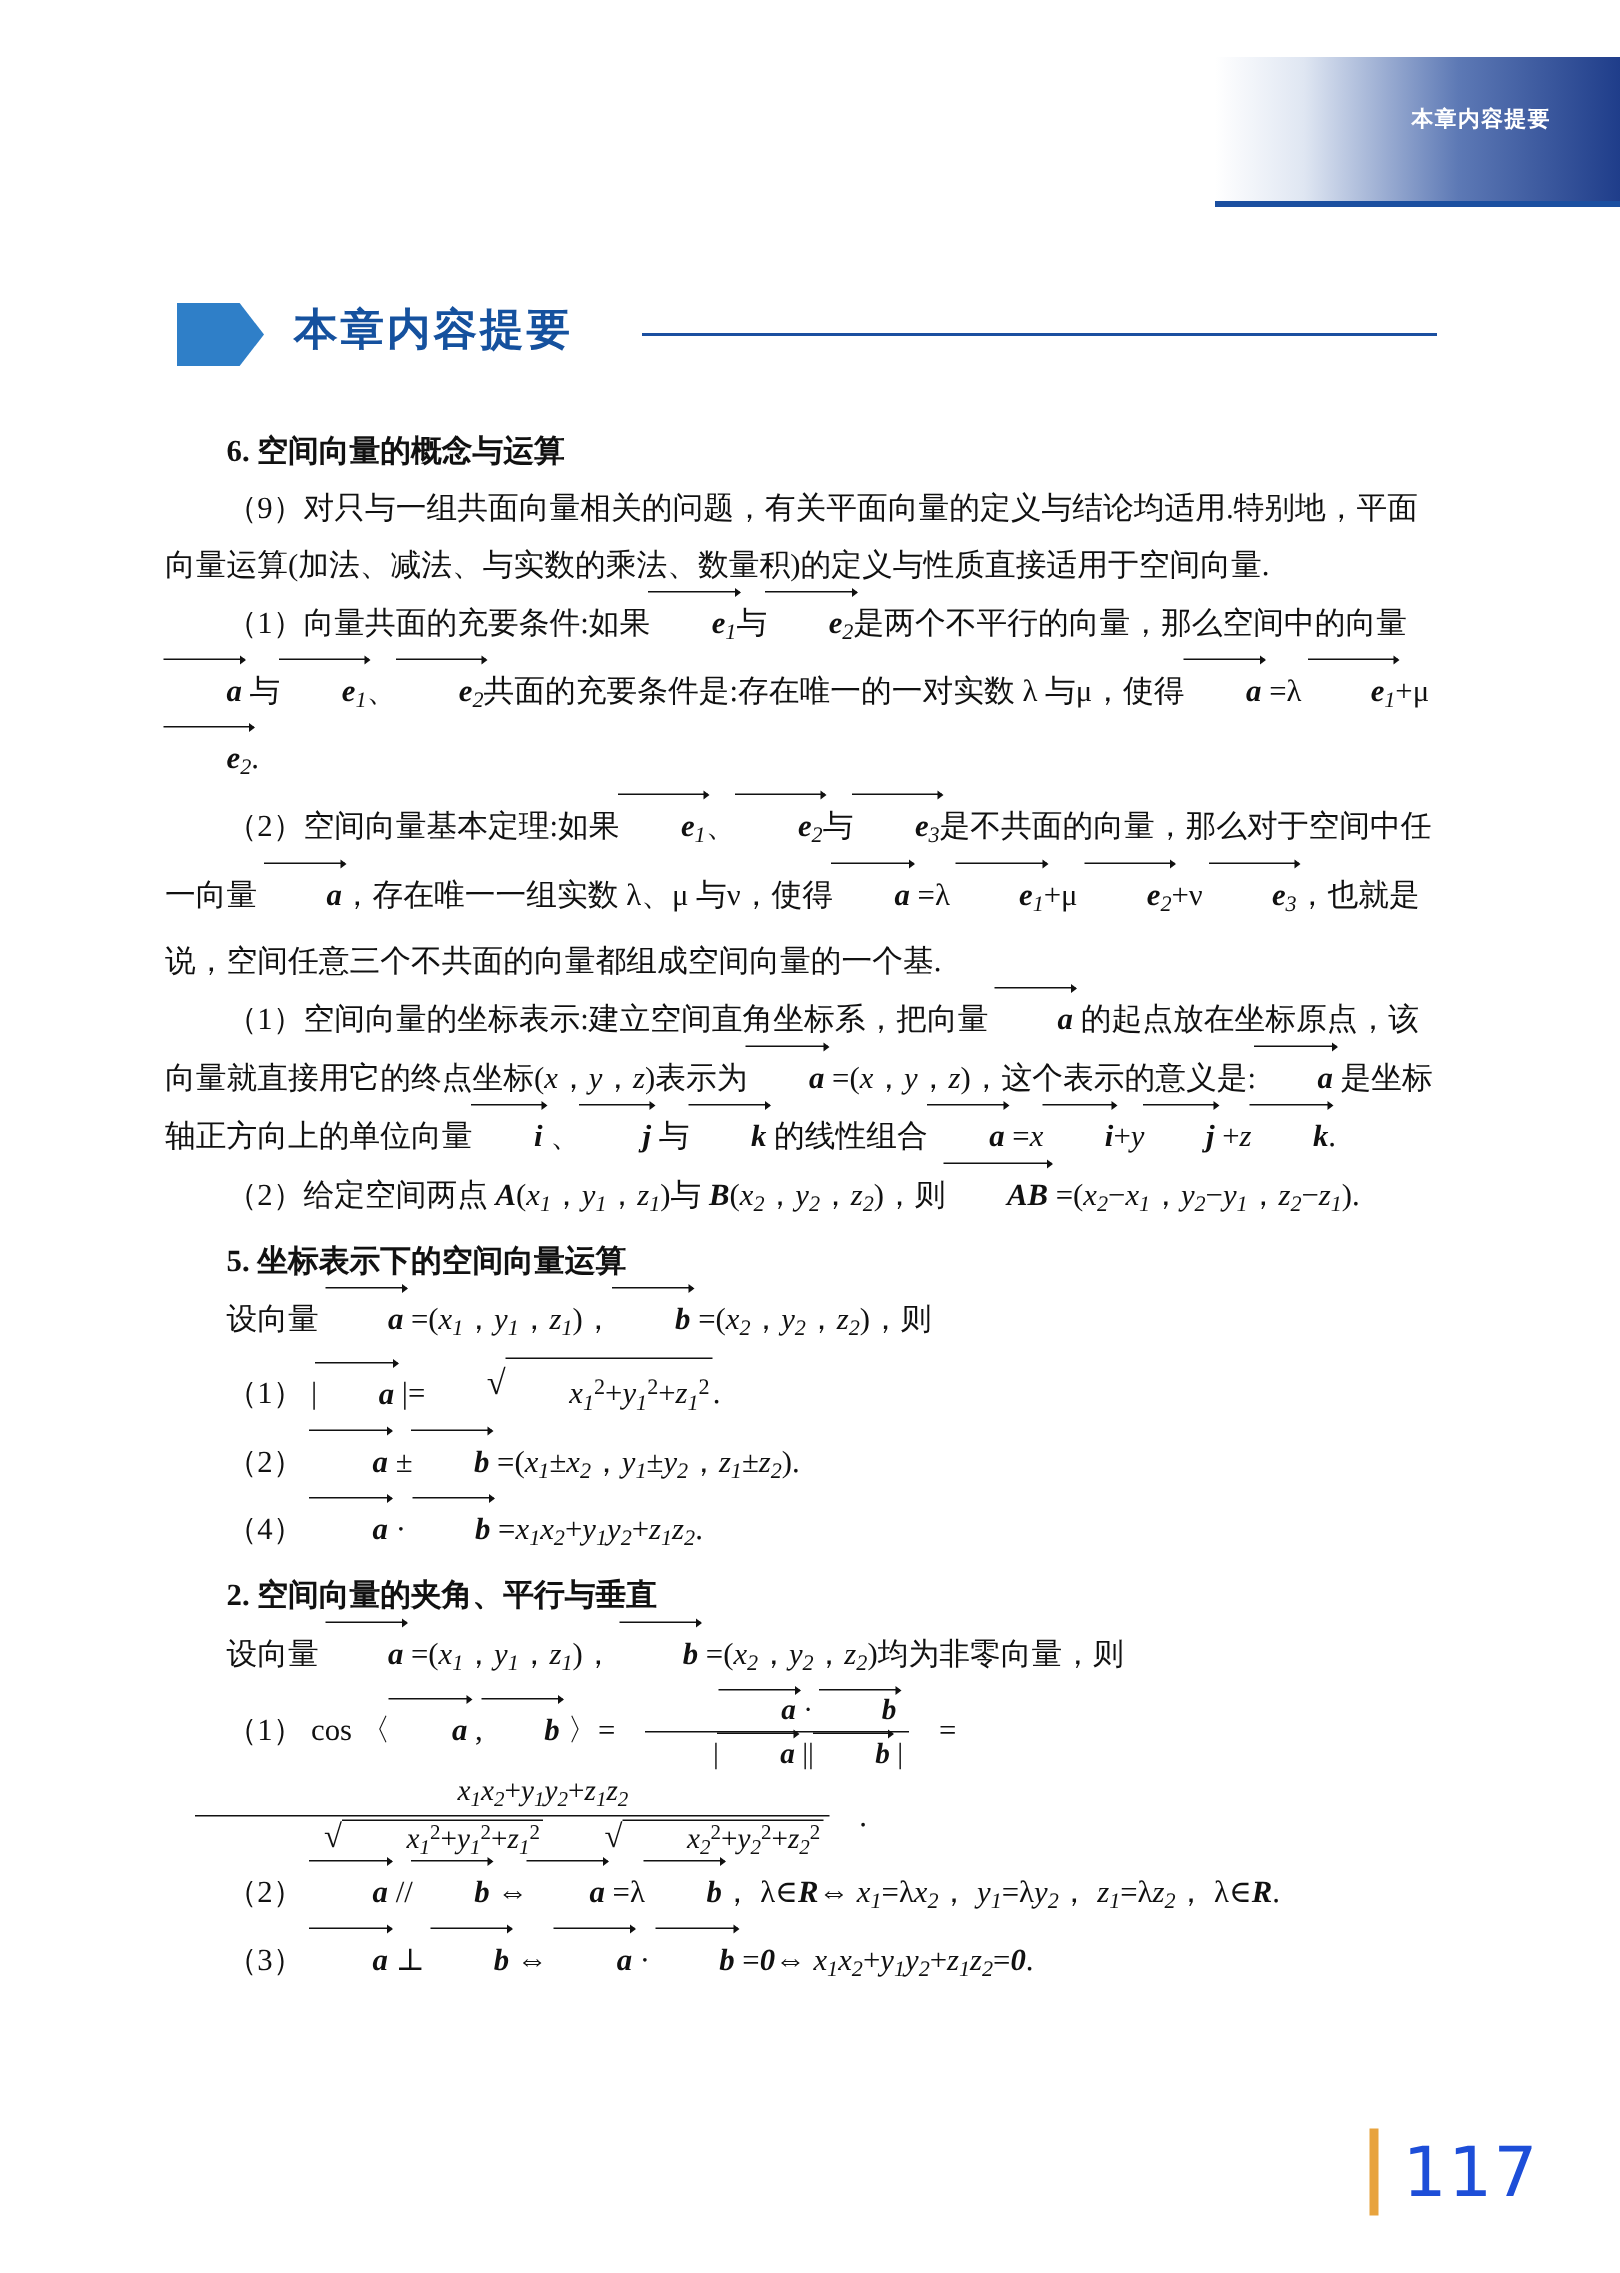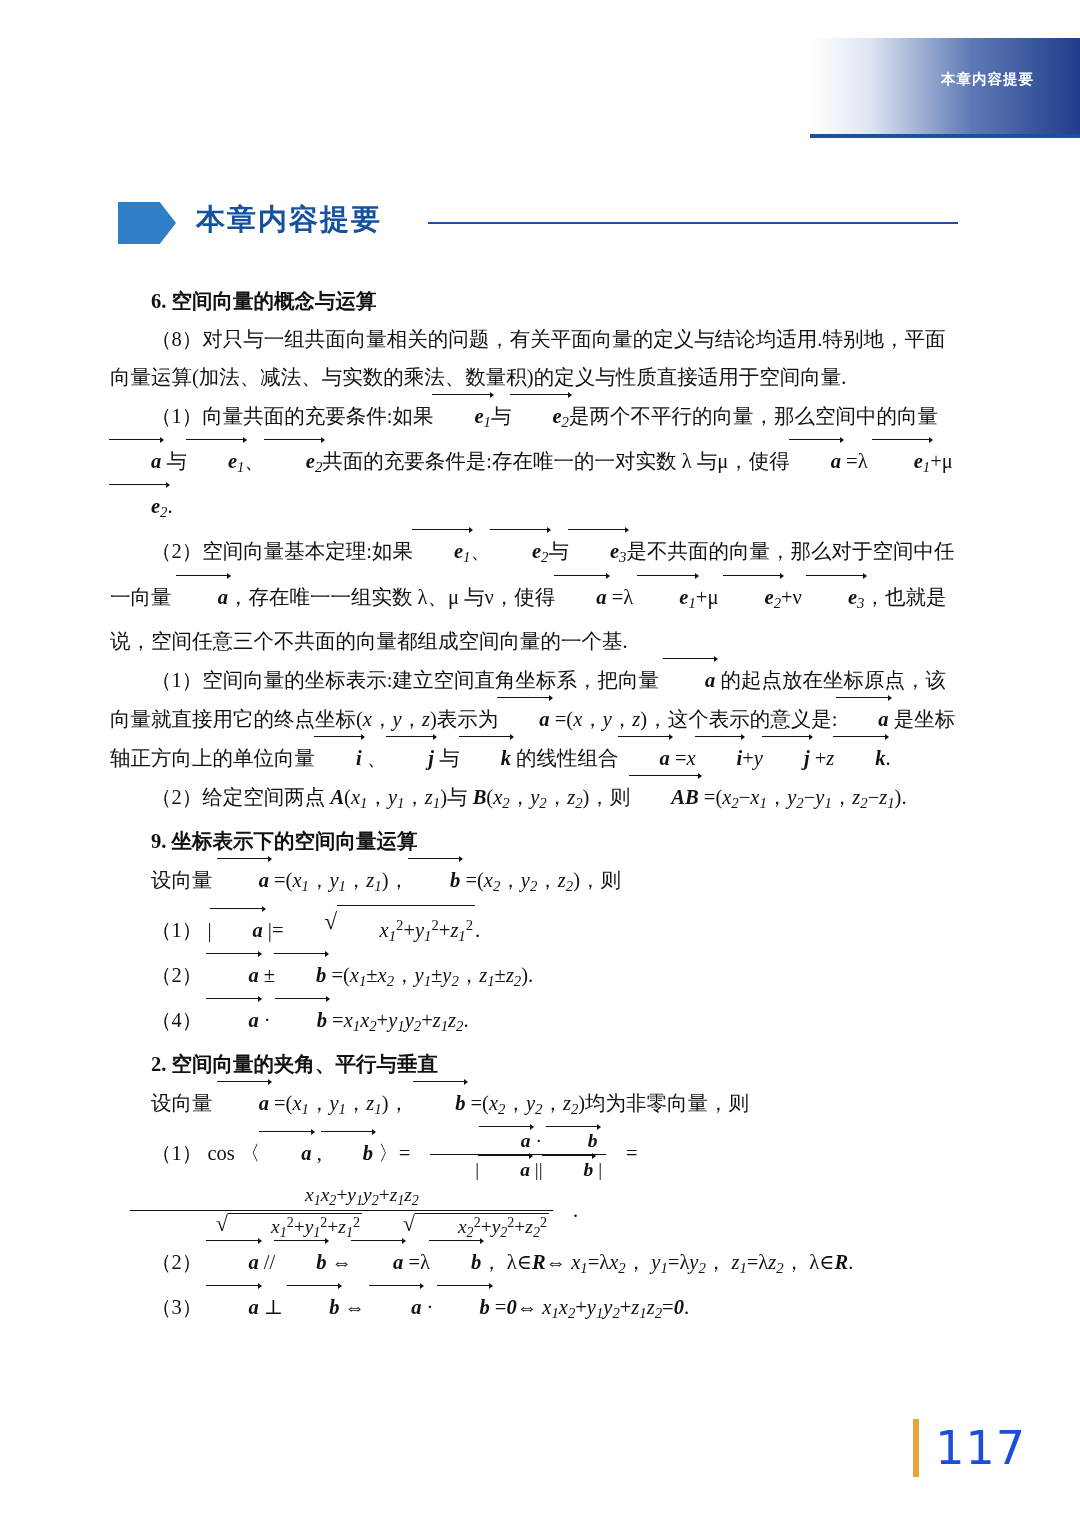--- a/index.html
+++ b/index.html
@@ -104,41 +104,41 @@
 
 <div class="title-band">
   <div class="title-arrow"></div>
   <div class="title-text">本章内容提要</div>
   <div class="title-rule"></div>
 </div>
 
 <div class="content">
 
   <p class="hd">6. 空间向量的概念与运算</p>
-  <p class="p-ind">（8）对只与一组共面向量相关的问题，有关平面向量的定义与结论均适用.特别地，平面向量运算(加法、减法、与实数的乘法、数量积)的定义与性质直接适用于空间向量.</p>
+  <p class="p-ind">（9）对只与一组共面向量相关的问题，有关平面向量的定义与结论均适用.特别地，平面向量运算(加法、减法、与实数的乘法、数量积)的定义与性质直接适用于空间向量.</p>
 
 
   <p class="p-ind">
     （1）向量共面的充要条件:如果<span class="vec"><span class="bit">e</span><span class="sub it">1</span></span>与<span class="vec"><span class="bit">e</span><span class="sub it">2</span></span>是两个不平行的向量，那么空间中的向量&nbsp;<span class="vec bit">a</span>&nbsp;与<span class="vec"><span class="bit">e</span><span class="sub it">1</span></span>、<span class="vec"><span class="bit">e</span><span class="sub it">2</span></span>共面的充要条件是:存在唯一的一对实数&nbsp;λ&nbsp;与μ，使得<span class="vec bit">a</span>&nbsp;=λ&nbsp;<span class="vec"><span class="bit">e</span><span class="sub it">1</span></span>+μ&nbsp;<span class="vec"><span class="bit">e</span><span class="sub it">2</span></span>.
   </p>
 
   <p class="p-ind">
     （2）空间向量基本定理:如果<span class="vec"><span class="bit">e</span><span class="sub it">1</span></span>、<span class="vec"><span class="bit">e</span><span class="sub it">2</span></span>与<span class="vec"><span class="bit">e</span><span class="sub it">3</span></span>是不共面的向量，那么对于空间中任一向量&nbsp;<span class="vec bit">a</span>，存在唯一一组实数&nbsp;λ、μ&nbsp;与ν，使得<span class="vec bit">a</span>&nbsp;=λ&nbsp;<span class="vec"><span class="bit">e</span><span class="sub it">1</span></span>+μ&nbsp;<span class="vec"><span class="bit">e</span><span class="sub it">2</span></span>+ν&nbsp;<span class="vec"><span class="bit">e</span><span class="sub it">3</span></span>，也就是说，空间任意三个不共面的向量都组成空间向量的一个基.
   </p>
 
 
   <p class="p-ind">
     （1）空间向量的坐标表示:建立空间直角坐标系，把向量&nbsp;<span class="vec bit">a</span>&nbsp;的起点放在坐标原点，该向量就直接用它的终点坐标(<span class="it">x</span>，<span class="it">y</span>，<span class="it">z</span>)表示为<span class="vec bit">a</span>&nbsp;=(<span class="it">x</span>，<span class="it">y</span>，<span class="it">z</span>)，这个表示的意义是:<span class="vec bit">a</span>&nbsp;是坐标轴正方向上的单位向量<span class="vec bit">i</span>&nbsp;、<span class="vec bit">j</span>&nbsp;与<span class="vec bit">k</span>&nbsp;的线性组合<span class="vec bit">a</span>&nbsp;=<span class="it">x</span><span class="vec bit">i</span>+<span class="it">y</span><span class="vec bit">j</span>&nbsp;+<span class="it">z</span><span class="vec bit">k</span>.
   </p>
 
   <p class="p-ind">
     （2）给定空间两点&nbsp;<span class="bit">A</span>(<span class="it">x</span><span class="sub it">1</span>，<span class="it">y</span><span class="sub it">1</span>，<span class="it">z</span><span class="sub it">1</span>)与&nbsp;<span class="bit">B</span>(<span class="it">x</span><span class="sub it">2</span>，<span class="it">y</span><span class="sub it">2</span>，<span class="it">z</span><span class="sub it">2</span>)，则<span class="vec bit">AB</span>&nbsp;=(<span class="it">x</span><span class="sub it">2</span>−<span class="it">x</span><span class="sub it">1</span>，<span class="it">y</span><span class="sub it">2</span>−<span class="it">y</span><span class="sub it">1</span>，<span class="it">z</span><span class="sub it">2</span>−<span class="it">z</span><span class="sub it">1</span>).
   </p>
 
-  <p class="hd">9. 坐标表示下的空间向量运算</p>
+  <p class="hd">5. 坐标表示下的空间向量运算</p>
 
   <p class="p-ind">
     设向量&nbsp;<span class="vec bit">a</span>&nbsp;=(<span class="it">x</span><span class="sub it">1</span>，<span class="it">y</span><span class="sub it">1</span>，<span class="it">z</span><span class="sub it">1</span>)，<span class="vec bit">b</span>&nbsp;=(<span class="it">x</span><span class="sub it">2</span>，<span class="it">y</span><span class="sub it">2</span>，<span class="it">z</span><span class="sub it">2</span>)，则
   </p>
 
   <p class="eq">
     （1）&nbsp;|<span class="vec bit">a</span>&nbsp;|=<span class="sqrt"><span class="rad"><span class="it">x</span><span class="sub it">1</span><span class="sup">2</span>+<span class="it">y</span><span class="sub it">1</span><span class="sup">2</span>+<span class="it">z</span><span class="sub it">1</span><span class="sup">2</span></span></span>.
   </p>
 
   <p class="eq">

